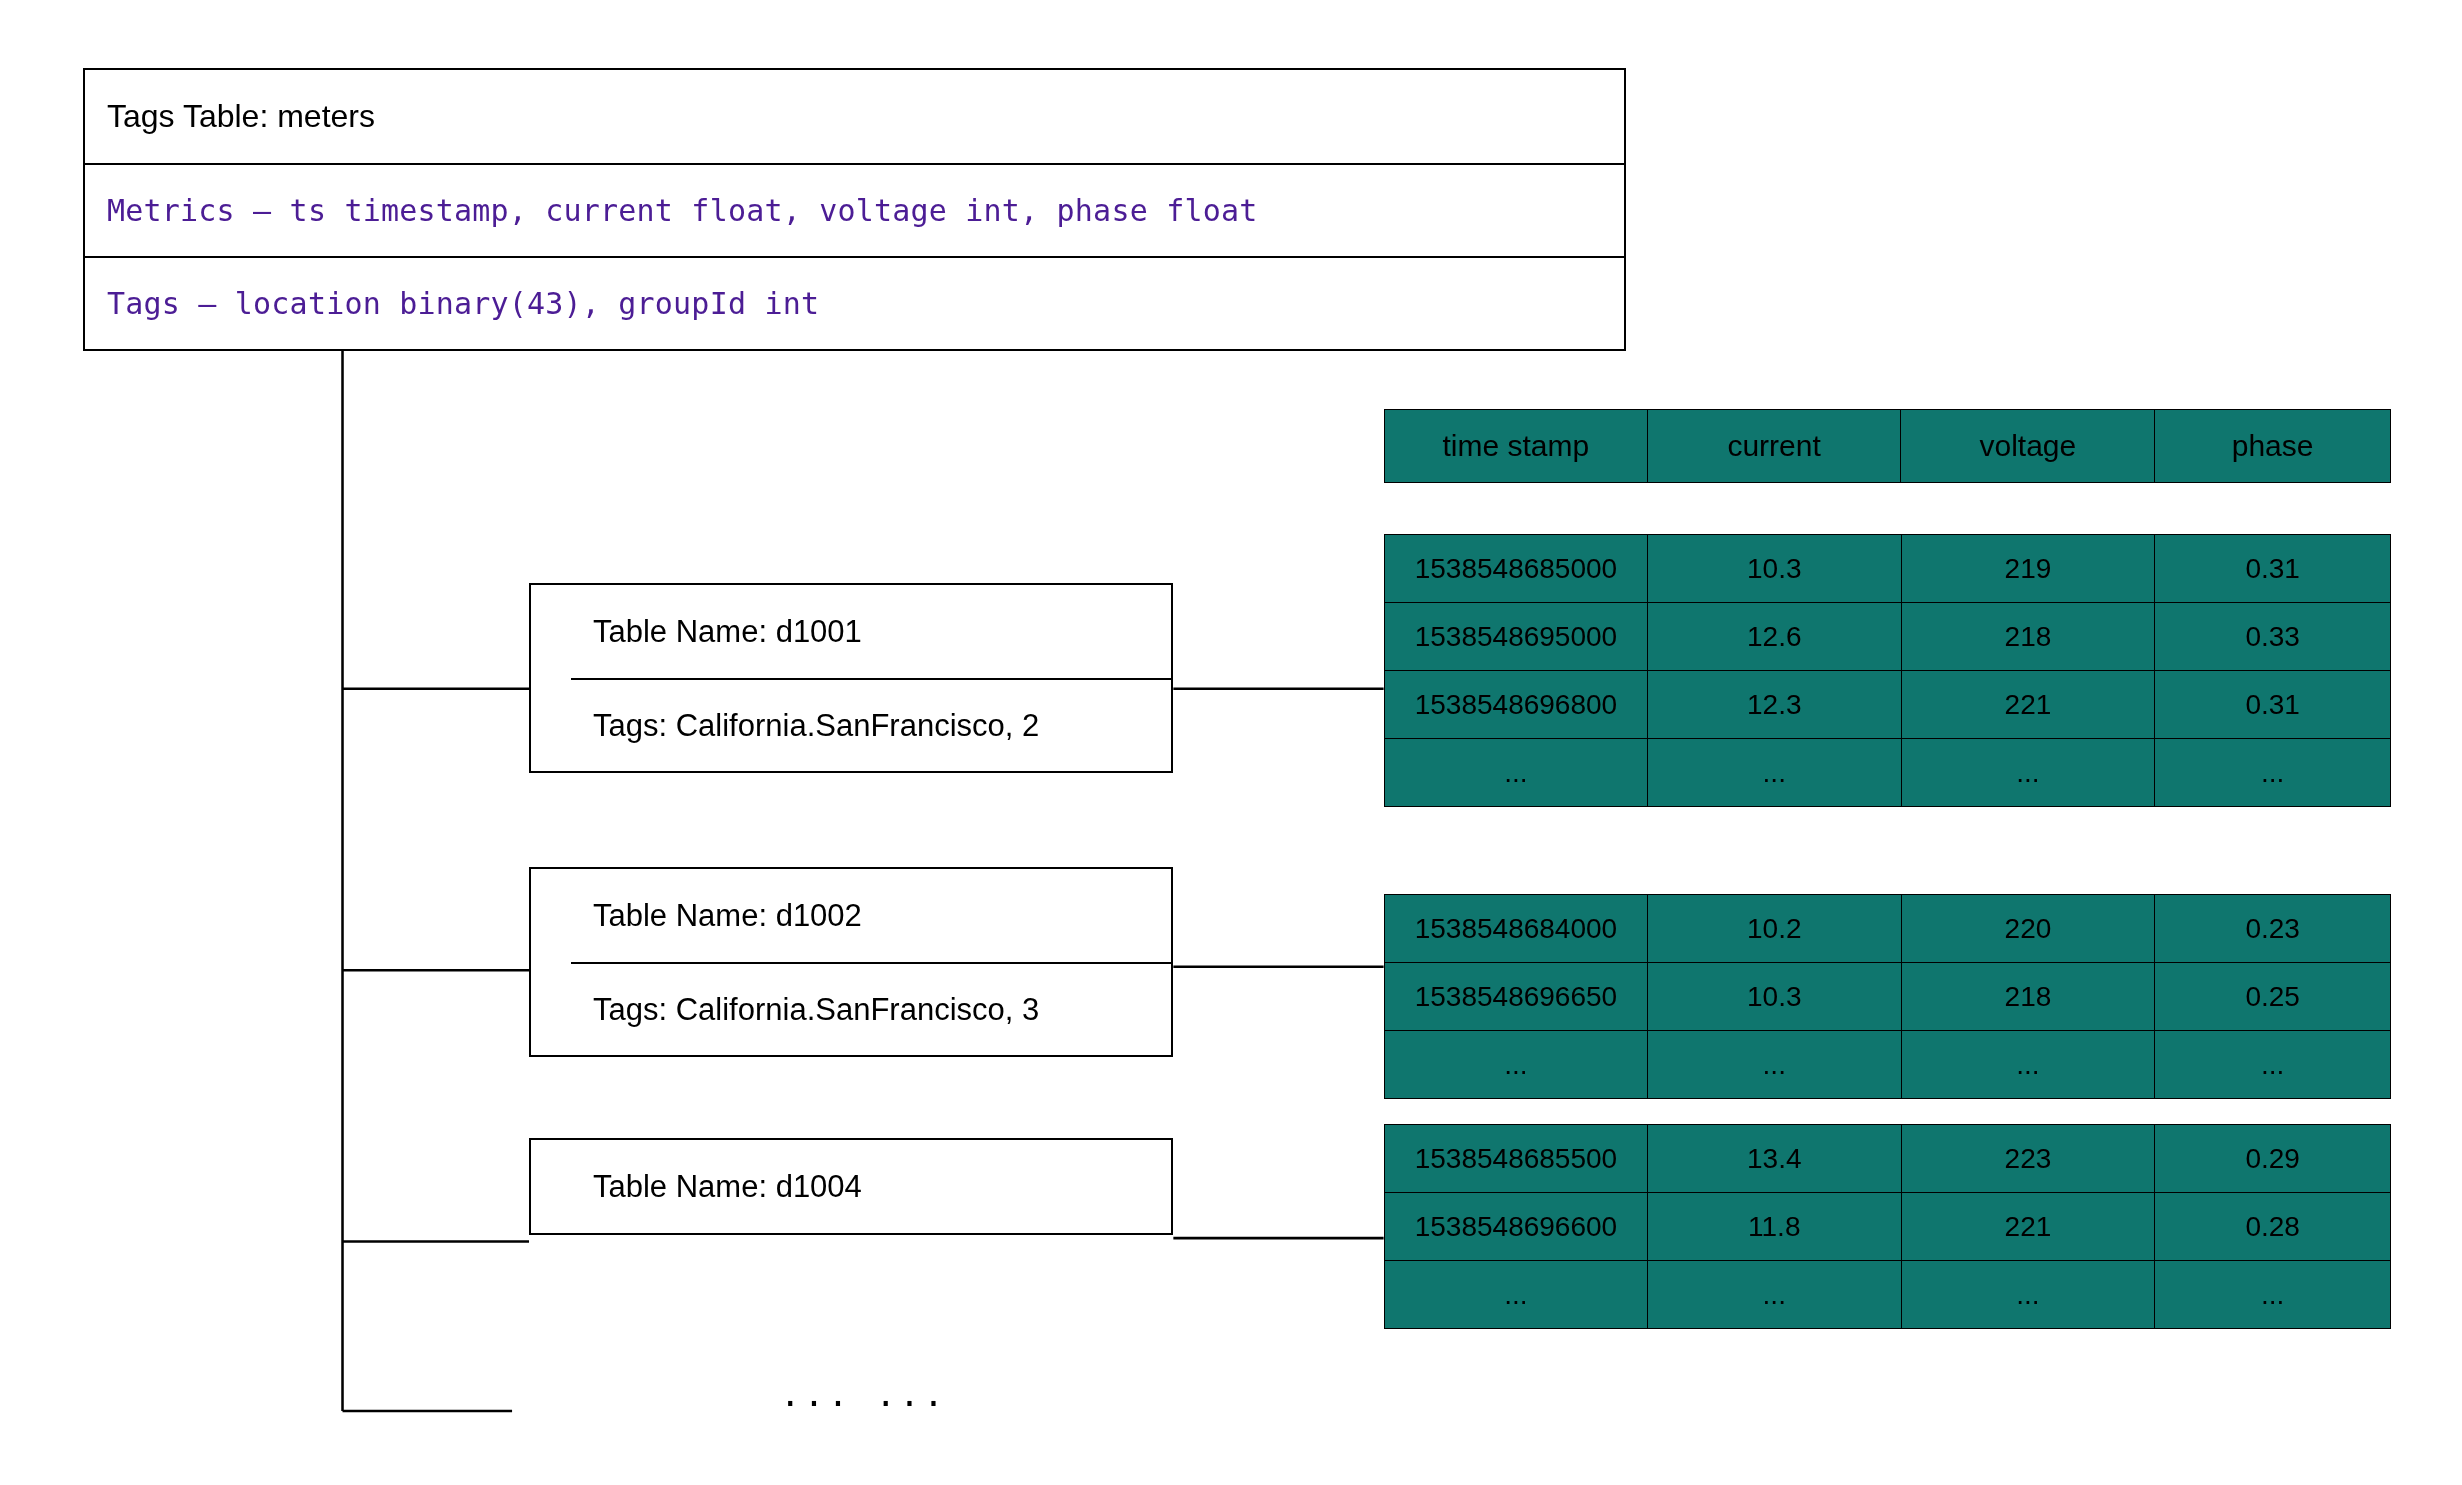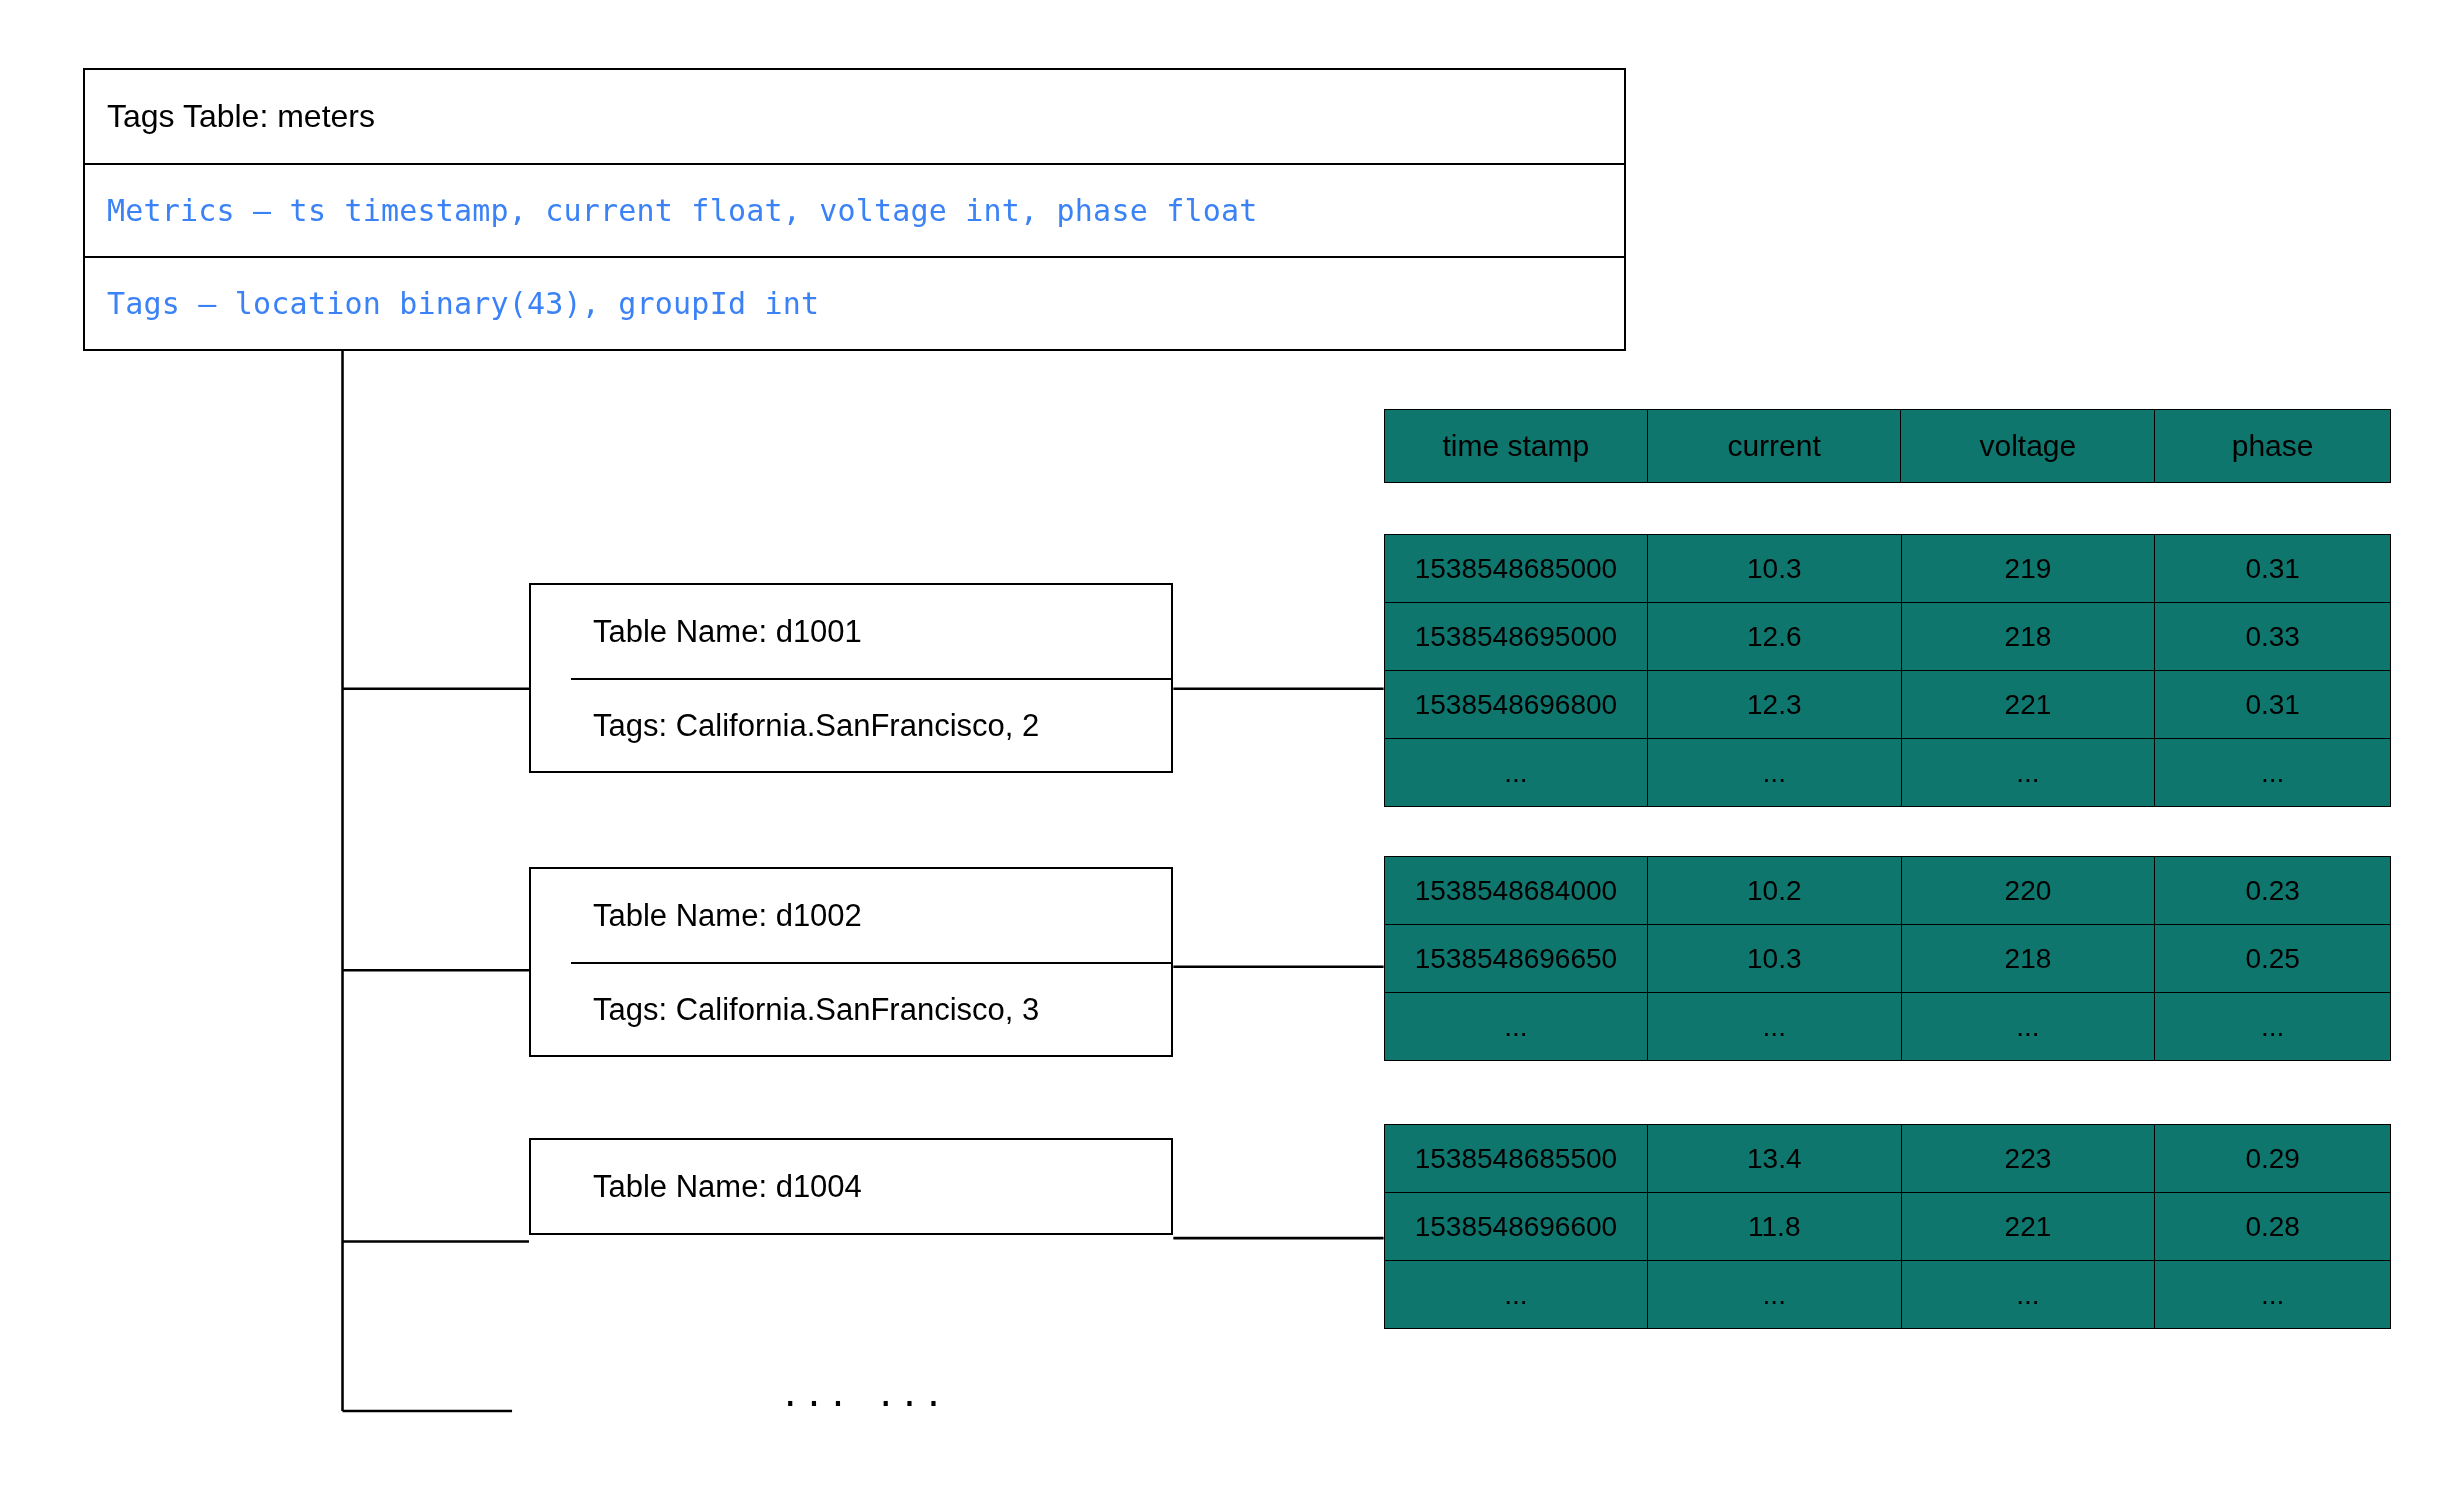--- a/index.html
+++ b/index.html
@@ -42,21 +42,21 @@
     border-top: 2.5px solid #000;
   }
   .super-title {
     font-size: 32px;
     color: #000;
   }
   .mono {
     font-family: "DejaVu Sans Mono", "Liberation Mono", monospace;
     font-size: 30px;
     letter-spacing: 0.2px;
-    color: #3b82f6;
+    color: #4c1d95;
   }
 
   
   .child-box {
     position: absolute;
     width: 644px;
     border: 2.5px solid #000;
     box-sizing: border-box;
     background: #fff;
     padding-left: 40px;
@@ -194,21 +194,21 @@
       <td class="col-vol">...</td>
       <td class="col-pha">...</td>
     </tr>
   </tbody>
     </table>
 
   <div class="child-box" style="left:529px; top:867px;">
     <div class="child-row">Table Name: d1002</div>
     <div class="child-row">Tags: California.SanFrancisco, 3</div>
   </div>
-  <table class="data-table" style="left:1384px; top:856px;">
+  <table class="data-table" style="left:1384px; top:894px;">
     <tbody>
         <tr>
       <td class="col-ts">1538548684000</td>
       <td class="col-cur">10.2</td>
       <td class="col-vol">220</td>
       <td class="col-pha">0.23</td>
     </tr>
     <tr>
       <td class="col-ts">1538548696650</td>
       <td class="col-cur">10.3</td>

